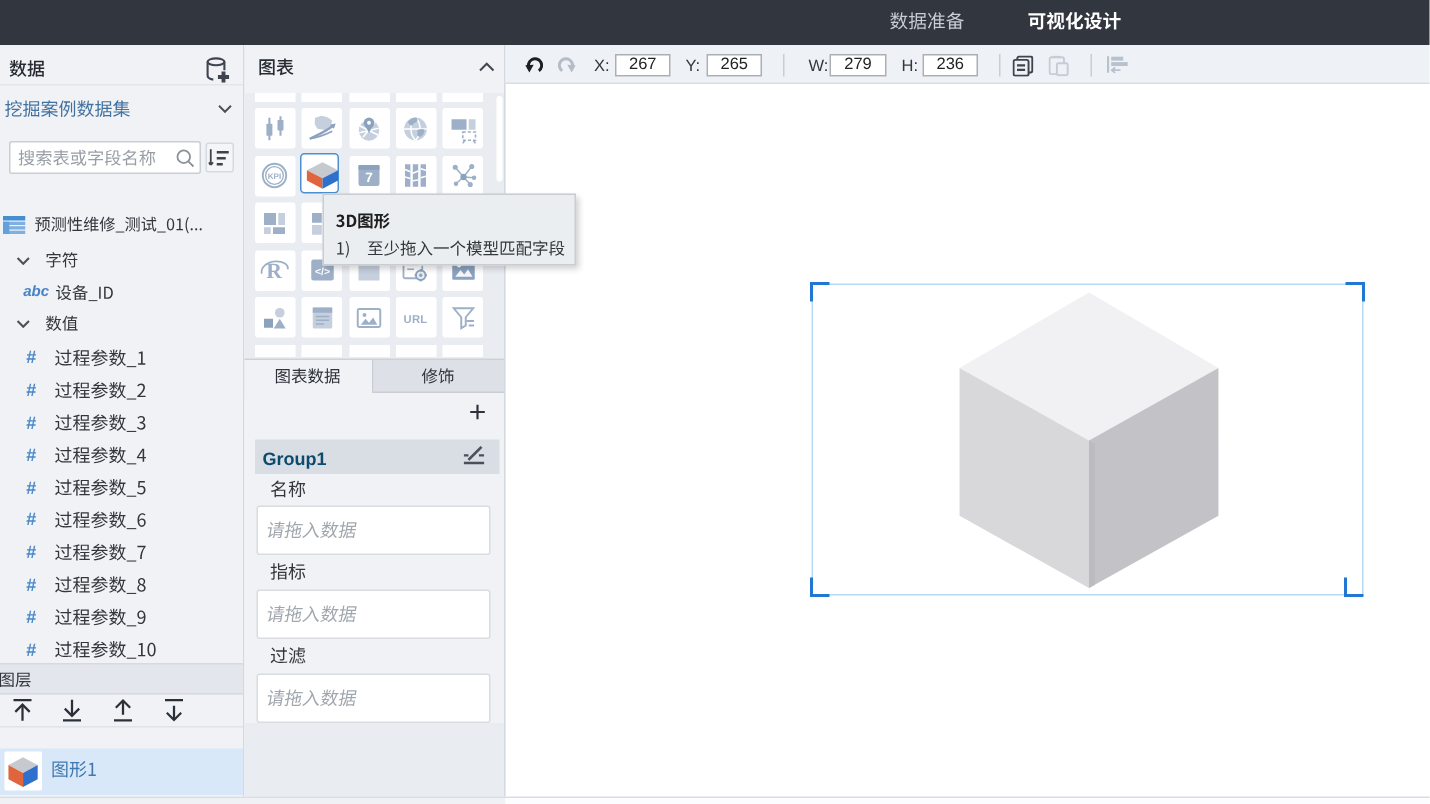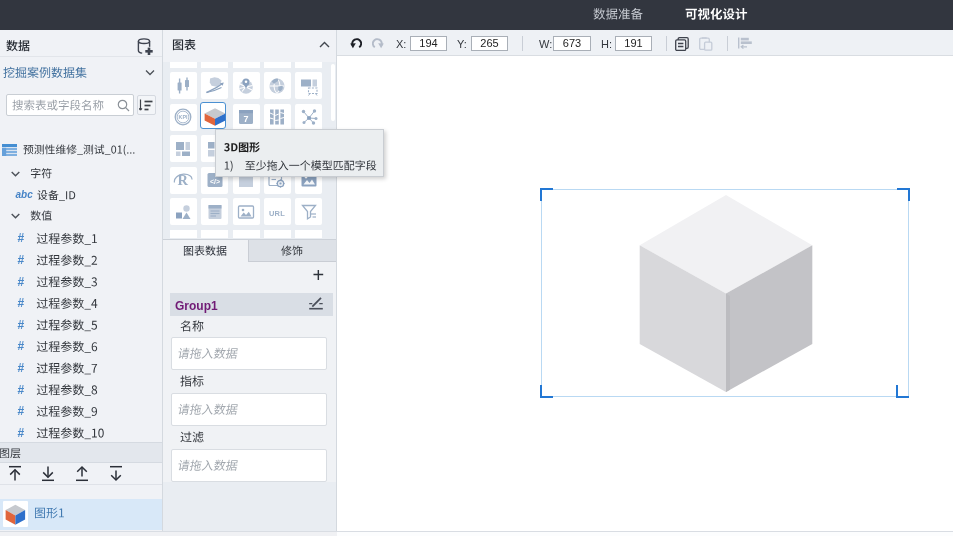--- a/index.html
+++ b/index.html
@@ -288,21 +288,21 @@
 <div style="position:absolute;left:263.9px;top:62px;width:27px;height:5.5px;background:#fff"></div>
 <div style="position:absolute;left:263.9px;top:229.5px;width:27px;height:8.5px;background:#fff"></div>
 <div style="position:absolute;left:295.3px;top:62px;width:27px;height:5.5px;background:#fff"></div>
 <div style="position:absolute;left:295.3px;top:229.5px;width:27px;height:8.5px;background:#fff"></div>
 <div class="abs" style="left:330.5px;top:64px;width:4.5px;height:57px;background:#fff;border-radius:2.2px"></div>
 <div class="abs" style="left:163px;top:240px;width:173px;height:22px;background:#dde1e7;border-bottom:1px solid #c9cdd4"></div>
 <div class="abs" style="left:163px;top:240px;width:86px;height:22px;background:#f0f2f5;border-right:1px solid #c9cdd4"></div>
 <div class="abs" style="left:163px;top:262px;width:173px;height:220px;background:#f0f2f5"></div>
 <div class="abs" style="left:312.5px;top:264px;font-size:20px;font-weight:normal;color:#2e333b">+</div>
 <div class="abs" style="left:170px;top:293px;width:163px;height:23px;background:#d9dee5"></div>
-<div class="abs" style="left:175px;top:299px;font-size:12px;font-weight:bold;color:#701a75">Group1</div>
+<div class="abs" style="left:175px;top:299px;font-size:12px;font-weight:bold;color:#0c4a6e">Group1</div>
 <svg style="position:absolute;left:308.5px;top:297px;" width="14" height="13" viewBox="0 0 14 13">
     <g stroke="#4a4f5a" fill="none">
       <path d="M3.3 9.6 L12 0.9" stroke-width="1.8"></path>
       <path d="M0.2 6.6 h3.1 M10.3 6.6 h3.4" stroke-width="1.4"></path>
       <path d="M0.2 11.7 h13.6" stroke-width="1.6"></path>
     </g>
   </svg>
 <div class="abs" style="left:171px;top:337px;width:155.5px;height:33px;background:#fff;border:1px solid #d9dde2;border-radius:2px"></div>
 <div class="abs" style="left:171px;top:393px;width:155.5px;height:33px;background:#fff;border:1px solid #d9dde2;border-radius:2px"></div>
 <div class="abs" style="left:171px;top:449px;width:155.5px;height:33px;background:#fff;border:1px solid #d9dde2;border-radius:2px"></div>
@@ -311,28 +311,28 @@
 <div class="abs" style="left:337px;top:30px;width:616px;height:25.5px;background:#eef1f5;border-bottom:1px solid #d9dde2"></div>
 <svg style="position:absolute;left:350px;top:37px;" width="12" height="12" viewBox="0 0 12 12">
     <path d="M2.7 8.4 A4.4 4.4 0 1 1 9.2 10.2" fill="none" stroke="#1c1f26" stroke-width="2"></path>
     <polygon points="0.2,6.5 5.8,6.2 2.9,11.3" fill="#1c1f26"></polygon>
   </svg>
 <svg style="position:absolute;left:372px;top:37px;" width="12" height="12" viewBox="0 0 12 12">
     <path d="M9.3 8.4 A4.4 4.4 0 1 0 2.8 10.2" fill="none" stroke="#b4bcc9" stroke-width="2"></path>
     <polygon points="11.8,6.5 6.2,6.2 9.1,11.3" fill="#b4bcc9"></polygon>
   </svg>
 <div class="abs" style="left:396px;top:37.5px;font-size:11px;color:#33373d">X:</div>
-<div class="abs" style="left:410px;top:36px;width:37px;height:15px;background:#fff;border:1px solid #a9afb7;font-size:11px;color:#222;text-align:center;line-height:13px">194</div>
+<div class="abs" style="left:410px;top:36px;width:37px;height:15px;background:#fff;border:1px solid #a9afb7;font-size:11px;color:#222;text-align:center;line-height:13px">267</div>
 <div class="abs" style="left:457px;top:37.5px;font-size:11px;color:#33373d">Y:</div>
 <div class="abs" style="left:471px;top:36px;width:37px;height:15px;background:#fff;border:1px solid #a9afb7;font-size:11px;color:#222;text-align:center;line-height:13px">265</div>
 <div class="abs" style="left:522px;top:36px;width:1px;height:15px;background:#c9ced6"></div>
 <div class="abs" style="left:539px;top:37.5px;font-size:11px;color:#33373d">W:</div>
-<div class="abs" style="left:553px;top:36px;width:38px;height:15px;background:#fff;border:1px solid #a9afb7;font-size:11px;color:#222;text-align:center;line-height:13px">673</div>
+<div class="abs" style="left:553px;top:36px;width:38px;height:15px;background:#fff;border:1px solid #a9afb7;font-size:11px;color:#222;text-align:center;line-height:13px">279</div>
 <div class="abs" style="left:601px;top:37.5px;font-size:11px;color:#33373d">H:</div>
-<div class="abs" style="left:615px;top:36px;width:37px;height:15px;background:#fff;border:1px solid #a9afb7;font-size:11px;color:#222;text-align:center;line-height:13px">191</div>
+<div class="abs" style="left:615px;top:36px;width:37px;height:15px;background:#fff;border:1px solid #a9afb7;font-size:11px;color:#222;text-align:center;line-height:13px">236</div>
 <div class="abs" style="left:666px;top:36px;width:1px;height:15px;background:#c9ced6"></div>
 <svg style="position:absolute;left:675px;top:37px;" width="14" height="14" viewBox="0 0 14 14">
     <rect x="3.2" y="0.7" width="10" height="10.6" rx="1.2" fill="none" stroke="#3f434d" stroke-width="1.3"></rect>
     <rect x="0.7" y="2.9" width="10" height="10.6" rx="1.2" fill="#eef1f5" stroke="#3f434d" stroke-width="1.3"></rect>
     <line x1="3" y1="6.5" x2="8.4" y2="6.5" stroke="#3f434d" stroke-width="1.5"></line>
     <line x1="3" y1="9.5" x2="8.4" y2="9.5" stroke="#3f434d" stroke-width="1.5"></line>
   </svg>
 <svg style="position:absolute;left:699px;top:37px;" width="14" height="14" viewBox="0 0 14 14">
     <rect x="0.7" y="1.2" width="9.6" height="11.2" rx="1.2" fill="none" stroke="#c5ccd8" stroke-width="1.3"></rect>
     <path d="M3.5 1.8 v-1 h3.6 v1" fill="none" stroke="#c5ccd8" stroke-width="1.2"></path>

